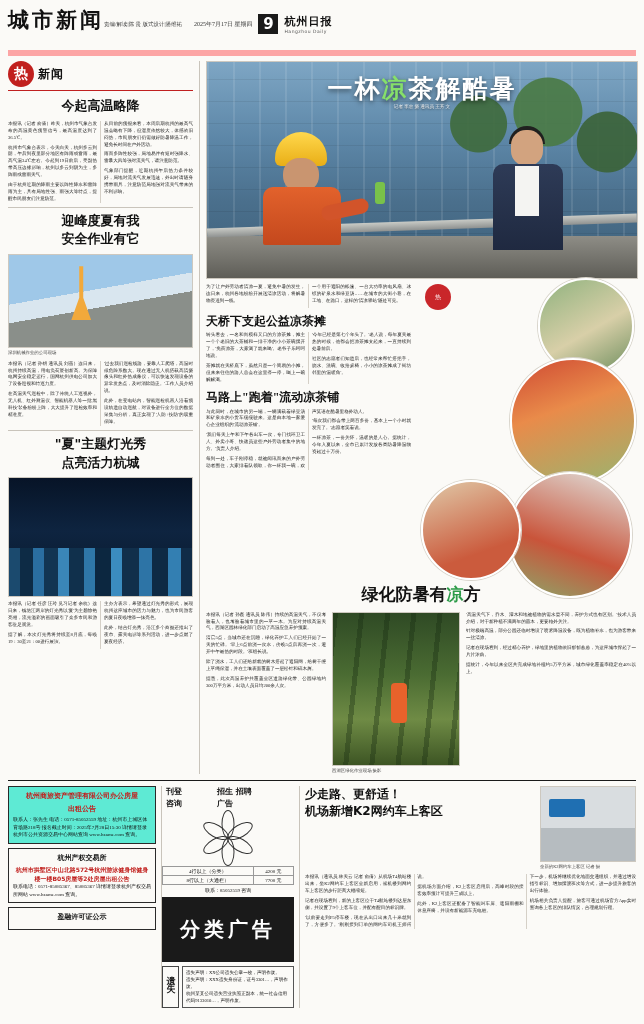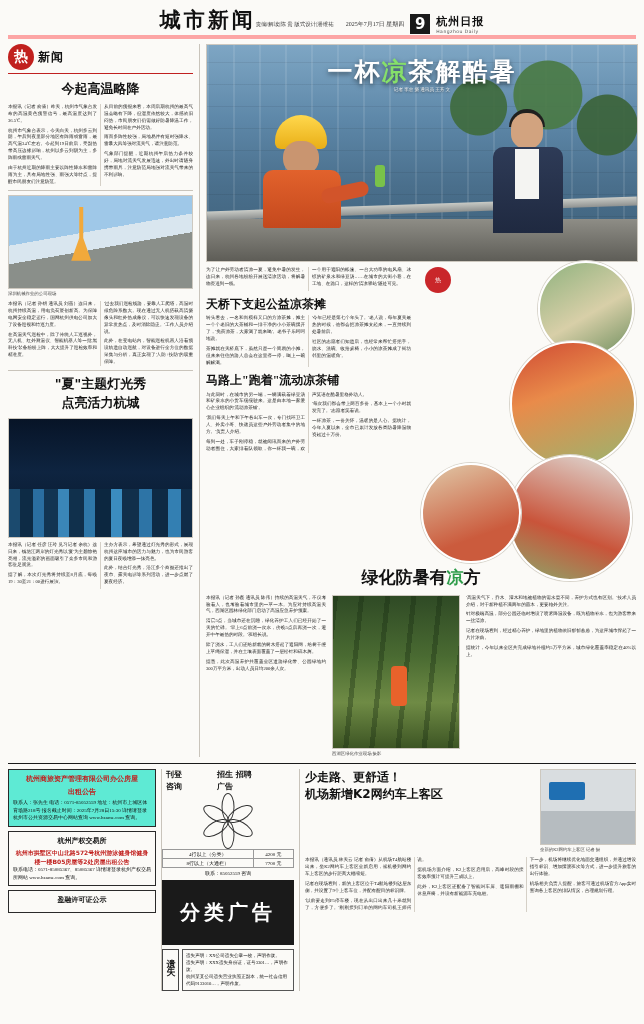--- a/index.html
+++ b/index.html
@@ -7,21 +7,21 @@
     width:644px;height:1024px;
     background:#fbfaf7;
     font-family:"Liberation Serif", serif;
     color:#111;
     overflow:hidden;
     position:relative;
   }
   .page{position:relative;width:644px;height:1024px;box-sizing:border-box;padding:6px 8px 4px 8px;}
 
   
-  .masthead{display:flex;align-items:flex-end;justify-content:center;border-bottom:4px solid #fca5a5;padding-bottom:1px;}
+  .masthead{display:flex;align-items:flex-end;justify-content:flex-start;border-bottom:6px solid #fca5a5;padding-bottom:16px;}
   .mast-title{font-size:21px;font-weight:bold;letter-spacing:3px;font-family:"DejaVu Sans", sans-serif;}
   .mast-right{display:flex;align-items:center;gap:6px;}
   .mast-meta{font-size:6px;line-height:1.5;text-align:right;color:#333;}
   .pagenum{background:#1a1a1a;color:#fff;font-size:15px;font-weight:bold;width:20px;height:20px;display:flex;align-items:center;justify-content:center;font-family:"DejaVu Sans", sans-serif;}
   .paper-logo{font-size:11px;font-weight:bold;letter-spacing:1px;font-family:"DejaVu Sans", sans-serif;}
   .paper-logo small{display:block;font-size:4.5px;letter-spacing:.5px;font-weight:normal;color:#555;}
   .mast-editor{font-size:5.5px;color:#444;margin-right:6px;}
 
   
   .col-rule{border-left:1px solid #c9c4bb;}
@@ -147,20 +147,24 @@
         <p>本报讯（记者 俞倩）昨天，杭州市气象台发布的高温黄色预警信号，最高温度达到了36.5℃。</p>
         <p>杭州市气象台表示，今天白天，杭州多云到阴，午后到夜里部分地区有阵雨或雷雨，最高气温34℃左右。今起到19日前后，受副热带高压边缘影响，杭州以多云到阴为主，多阵雨或雷雨天气。</p>
         <p>由于杭州近期的降雨主要以阵性降水和雷阵雨为主，具有局地性强、雨强大等特点，提醒市民朋友们注意防范。</p>
         <p>从目前的预报来看，本周后期杭州的最高气温会略有下降，但湿度依然较大，体感依旧闷热，市民朋友们仍需做好防暑降温工作，避免长时间在户外活动。</p>
         <p>雨而多阵性较强，局地易伴有短时强降水、雷暴大风等强对流天气，请注意防范。</p>
         <p>气象部门提醒，近期杭州午后热力条件较好，局地对流天气发展迅速，外出时请随身携带雨具，注意防范局地强对流天气带来的不利影响。</p>
       </div>
 
       <div class="hr-thin"></div>
 
+      <div class="headline-block">
+        <div class="hl">迎峰度夏有我</div>
+        <div class="hl">安全作业有它</div>
+      </div>
 
       <div class="photo ph-survey"></div>
       <div class="cap">深圳机械作业的公司现场</div>
 
       <div class="two-col body-txt" style="margin-top:4px">
         <p>本报讯（记者 孙钥 通讯员 刘燕）连日来，杭州持续高温，用电负荷屡创新高。为保障电网安全稳定运行，国网杭州供电公司加大了设备巡视和特巡力度。</p>
         <p>在高温天气巡检中，除了传统人工巡视外，无人机、红外测温仪、智能机器人等一批'黑科技'装备纷纷上阵，大大提升了巡检效率和精准度。</p>
         <p>'过去我们巡检线路，要靠人工爬塔，高温时候危险系数大。现在通过无人机搭载高清摄像头和红外热成像仪，可以快速发现设备的异常发热点，及时消除隐患。'工作人员介绍说。</p>
         <p>此外，在变电站内，智能巡检机器人沿着预设轨道自动巡航，对设备进行全方位的数据采集与分析，真正实现了'人防+技防'的双重保障。</p>
       </div>

